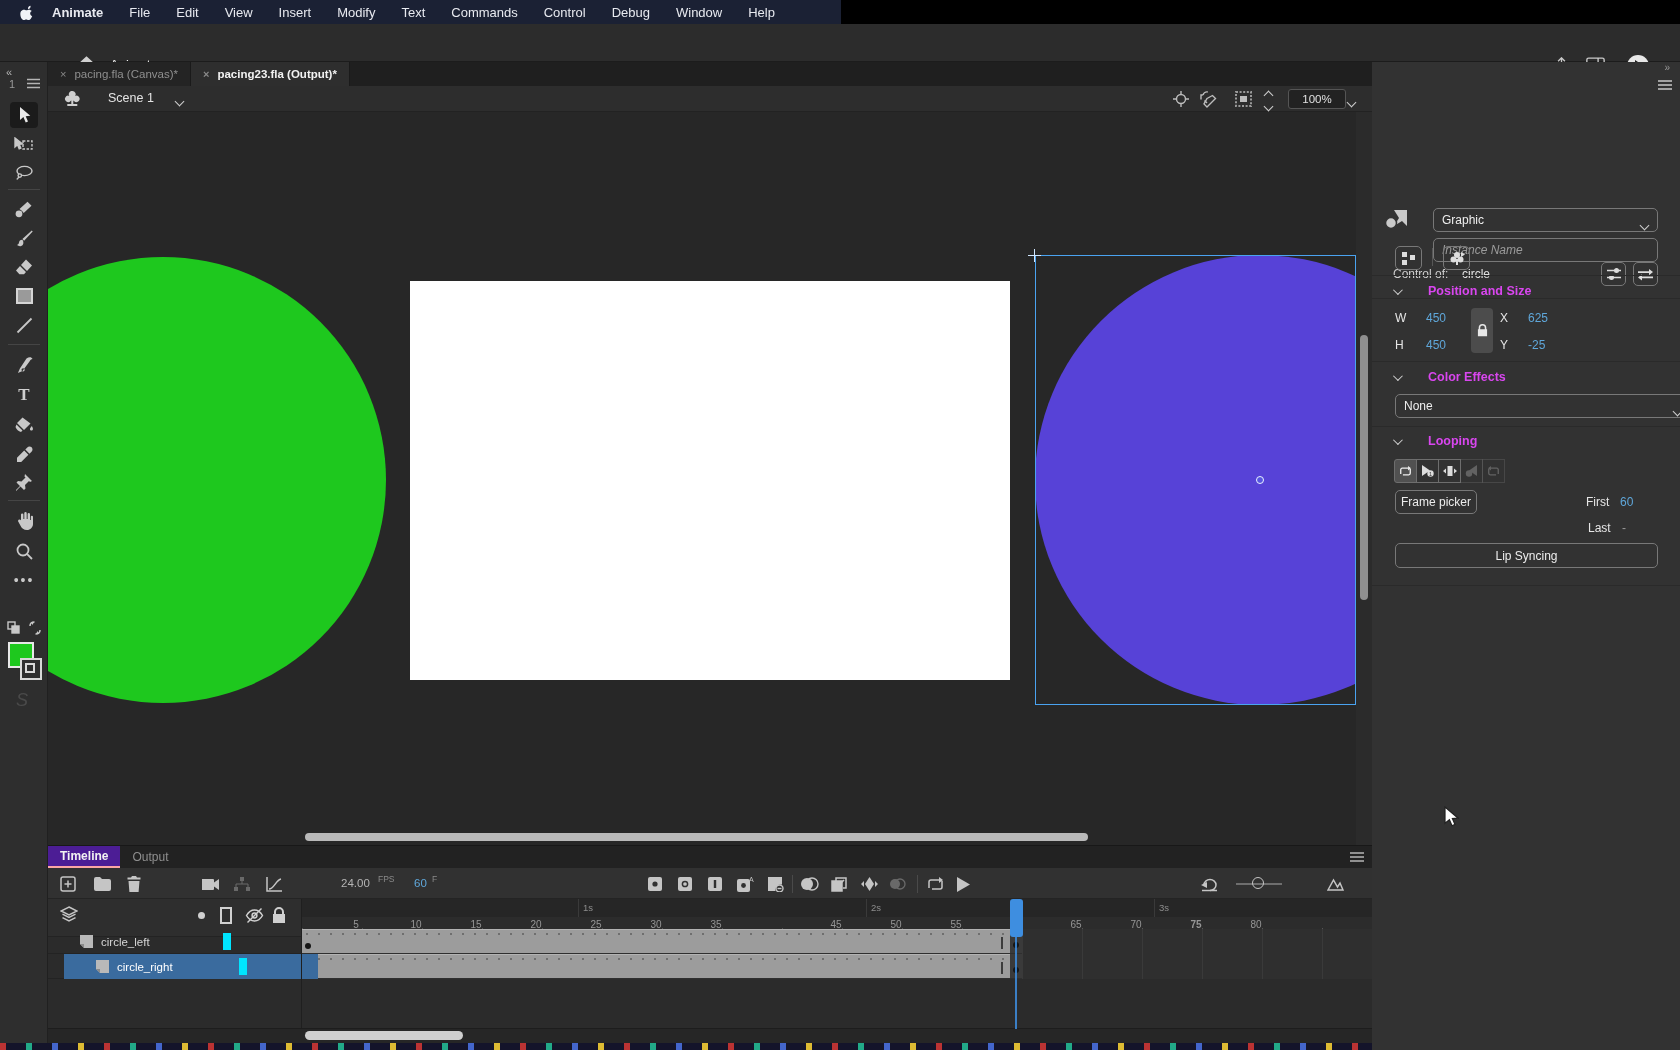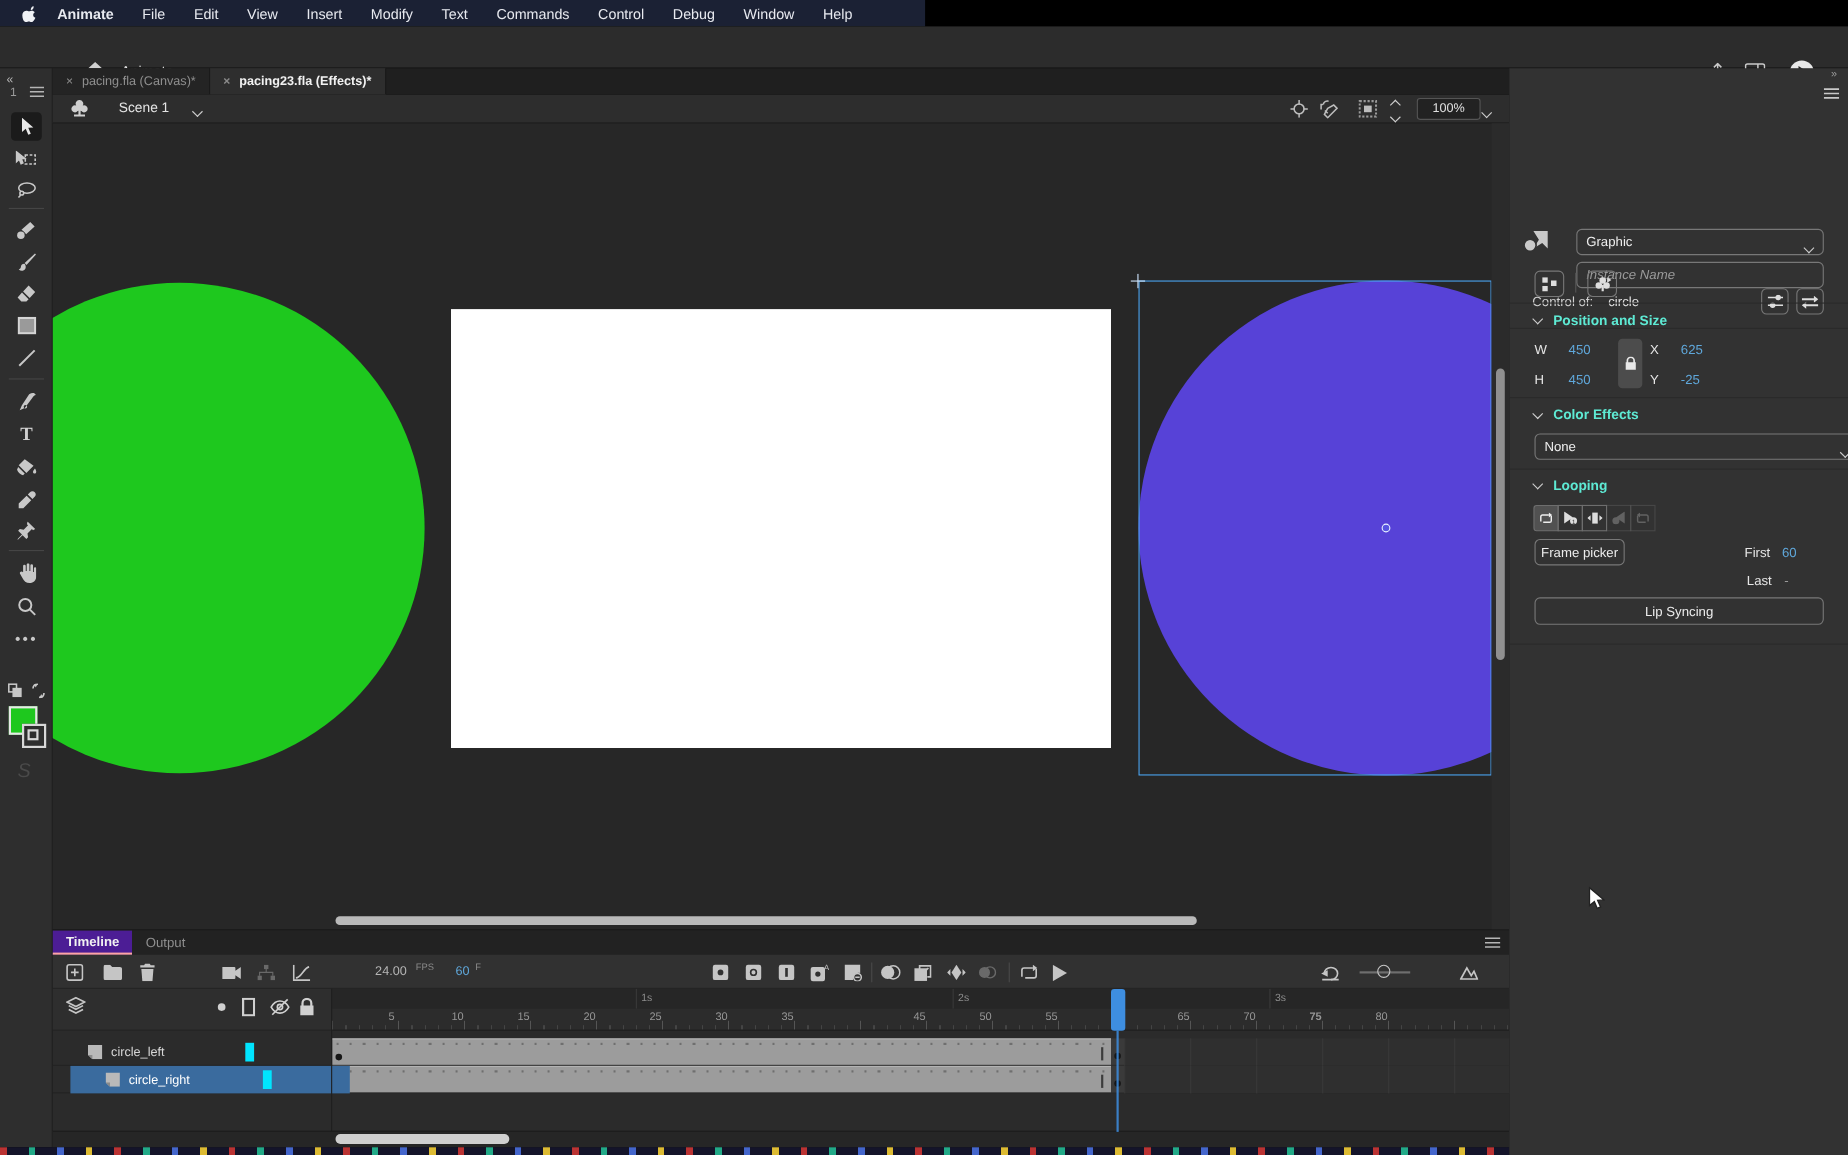--- a/index.html
+++ b/index.html
@@ -63,21 +63,21 @@
   .tli.dis { opacity:.38; }
   .tlsep { position:absolute; top:7px; width:1px; height:18px; background:#4a4a4a; }
   #tl-head-left { position:absolute; left:0; top:53px; width:254px; height:38px; background:#2e2e2e; border-bottom:1px solid #232323; }
   #tl-seconds { position:absolute; left:254px; top:53px; right:0; height:18px; background:#262626; font-size:9.5px; color:#8d8d8d; }
   #tl-ruler { position:absolute; left:254px; top:71px; right:0; height:20px; background:#2c2c2c; border-bottom:1px solid #1f1f1f; font-size:10px; color:#969696;
       background-image:repeating-linear-gradient(90deg,#555 0 1px,transparent 1px 60px),repeating-linear-gradient(90deg,#454545 0 1px,transparent 1px 12px);
       background-size:100% 8px,100% 4px; background-position:left bottom,left bottom; background-repeat:repeat-x; }
   .rlabel { position:absolute; top:2px; transform:translateX(-50%); }
   .slabel { position:absolute; top:3px; }
   .ssep { position:absolute; top:0; width:1px; height:18px; background:#3a3a3a; }
-  #tl-rows { position:absolute; left:0; top:98px; right:0; height:50px; }
+  #tl-rows { position:absolute; left:0; top:83px; right:0; height:50px; }
   .tl-row { position:absolute; left:0; right:0; height:25px; border-bottom:1px solid #232323; }
   .row-name { position:absolute; left:0; top:0; width:254px; height:25px; display:flex; align-items:center; color:#d6d6d6; font-size:11.5px; }
   .row-name.sel { background:var(--layer-selected); color:#fff;margin-left:16px; }
   .row-name .licon { margin-left:32px; }
   .row-name .lname { margin-left:8px; }
   .row-swatch { position:absolute; left:175px; top:4px; width:8px; height:17px; background:var(--cyan); }
   .frames { position:absolute; left:254px; top:0; right:0; height:25px; background:#2f2f2f; }
   .fspan { position:absolute; left:0; top:0; width:708px; height:24px; background:#9c9c9c; border-top:1px solid #b3b3b3;
       background-image:repeating-linear-gradient(90deg,#6f6f6f 0 2px,transparent 2px 12px); background-size:100% 2px; background-position:4px 3px; background-repeat:repeat-x; }
   .kdot { position:absolute; width:6px; height:6px; border-radius:50%; background:#161616; top:13px; }
@@ -104,21 +104,21 @@
   #rp-subtabs { position:absolute; left:0; top:42px; width:100%; height:32px; display:flex; align-items:center; justify-content:center; gap:0; border-bottom:1px solid #2a2a2a; }
   .stab { padding:4px 12px; color:#dcdcdc; }
   .stab.disabled { color:#7e7e7e; }
   .stab.active { background:#5a5a5a; border-radius:4px; color:#fff; }
   .ssepbar { width:1px; height:16px; background:#555; margin:0 6px; }
   .rp-div { position:absolute; left:0; width:100%; height:1px; background:#2a2a2a; }
   .rp-input { position:absolute; left:61px; width:225px; height:24px; background:transparent; border:1px solid #787878; border-radius:5px; color:#eee; font-size:12px; padding:0 8px; display:flex; align-items:center; }
   .rp-input input { width:100%; background:transparent; border:none; outline:none; color:#eee; font-size:12px; font-family:"Liberation Sans",sans-serif; }
   .rp-input input::placeholder { color:#9b9b9b; font-style:italic; }
   .dd-chev { position:absolute; right:9px; top:9px; }
-  .sec-head { position:absolute; left:21px; display:flex; align-items:center; gap:12px; font-weight:700; color:#5eead4; font-size:12.5px; }
+  .sec-head { position:absolute; left:21px; display:flex; align-items:center; gap:28px; font-weight:700; color:#d946ef; font-size:12.5px; }
   .sec-head .chev { border-color:#cfcfcf; transform:rotate(45deg) translateY(-2px); }
   .bluev { color:var(--accent); }
   .sqbtn { position:absolute; width:25px; height:24px; border:1px solid #787878; border-radius:5px; display:flex; align-items:center; justify-content:center; color:#ddd; }
   .txtbtn { position:absolute; border:1px solid #787878; border-radius:5px; display:flex; align-items:center; justify-content:center; color:#ececec; font-size:12px; }
   #loopbtns { position:absolute; left:23px; top:397px; display:flex; }
   .lpb { width:23px; height:24px; border:1px solid #6e6e6e; display:flex; align-items:center; justify-content:center; color:#ddd; margin-left:-1px; }
   .lpb.active { background:#515151; border-radius:3px 0 0 3px; }
   .lpb.dis { opacity:.35; }
   #lockbox { position:absolute; left:99px; top:246px; width:22px; height:45px; background:#4c4c4c; border-radius:4px; display:flex; align-items:center; justify-content:center; }
 
@@ -294,21 +294,21 @@
   <span class="abs" style="left:16px;top:628px;color:#4a4a4a;font-size:18px;font-style:italic">S</span>
 </div>
 
 <div id="doctabs">
     <div class="dtab">
       <span class="x">×</span>
       <span>pacing.fla (Canvas)*</span>
     </div>
     <div class="dtab active">
       <span class="x">×</span>
-      <span>pacing23.fla (Effects)*</span>
+      <span>pacing23.fla (Output)*</span>
     </div>
   </div>
 
 <div id="editbar">
   <span class="abs" style="left:16px;top:5px">
     <svg width="17" height="16" viewBox="0 0 17 16">
         <path fill="#cfcfcf" d="M8.5 0a3.2 3.2 0 012.7 4.9A3.2 3.2 0 1110 10l-.7-.4V13h4v2h-10v-2h4V9.6L6.6 10a3.2 3.2 0 11-1.3-5.1A3.2 3.2 0 018.5 0z"></path>
       </svg>
   </span>
   <span class="abs" style="left:60px;top:5px;color:#e4e4e4">Scene 1</span>

